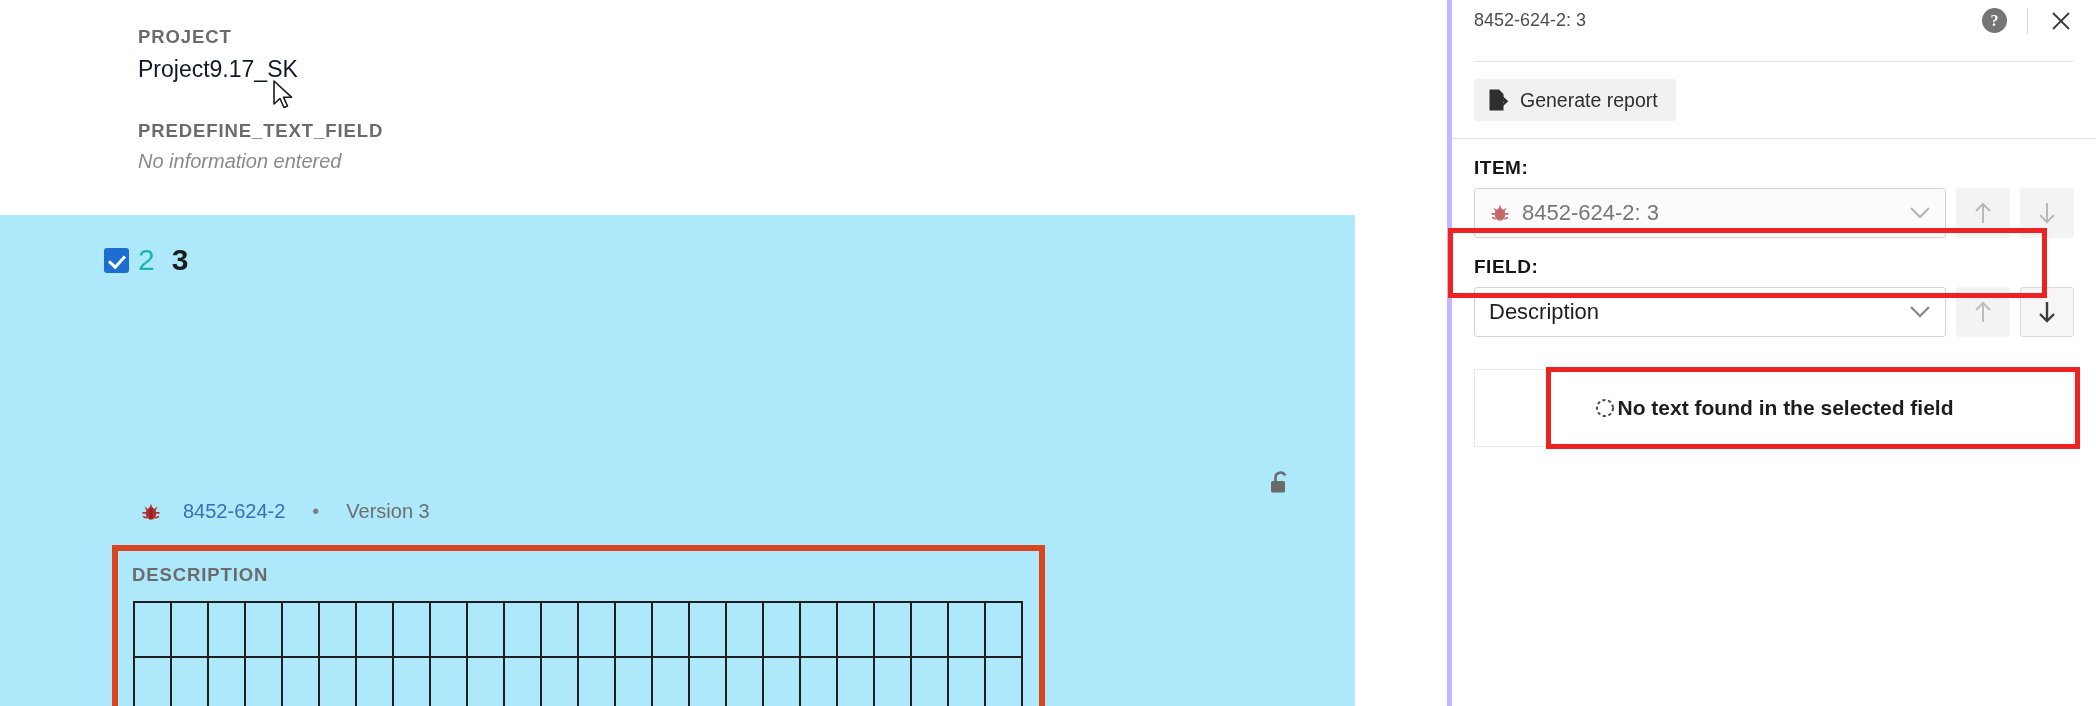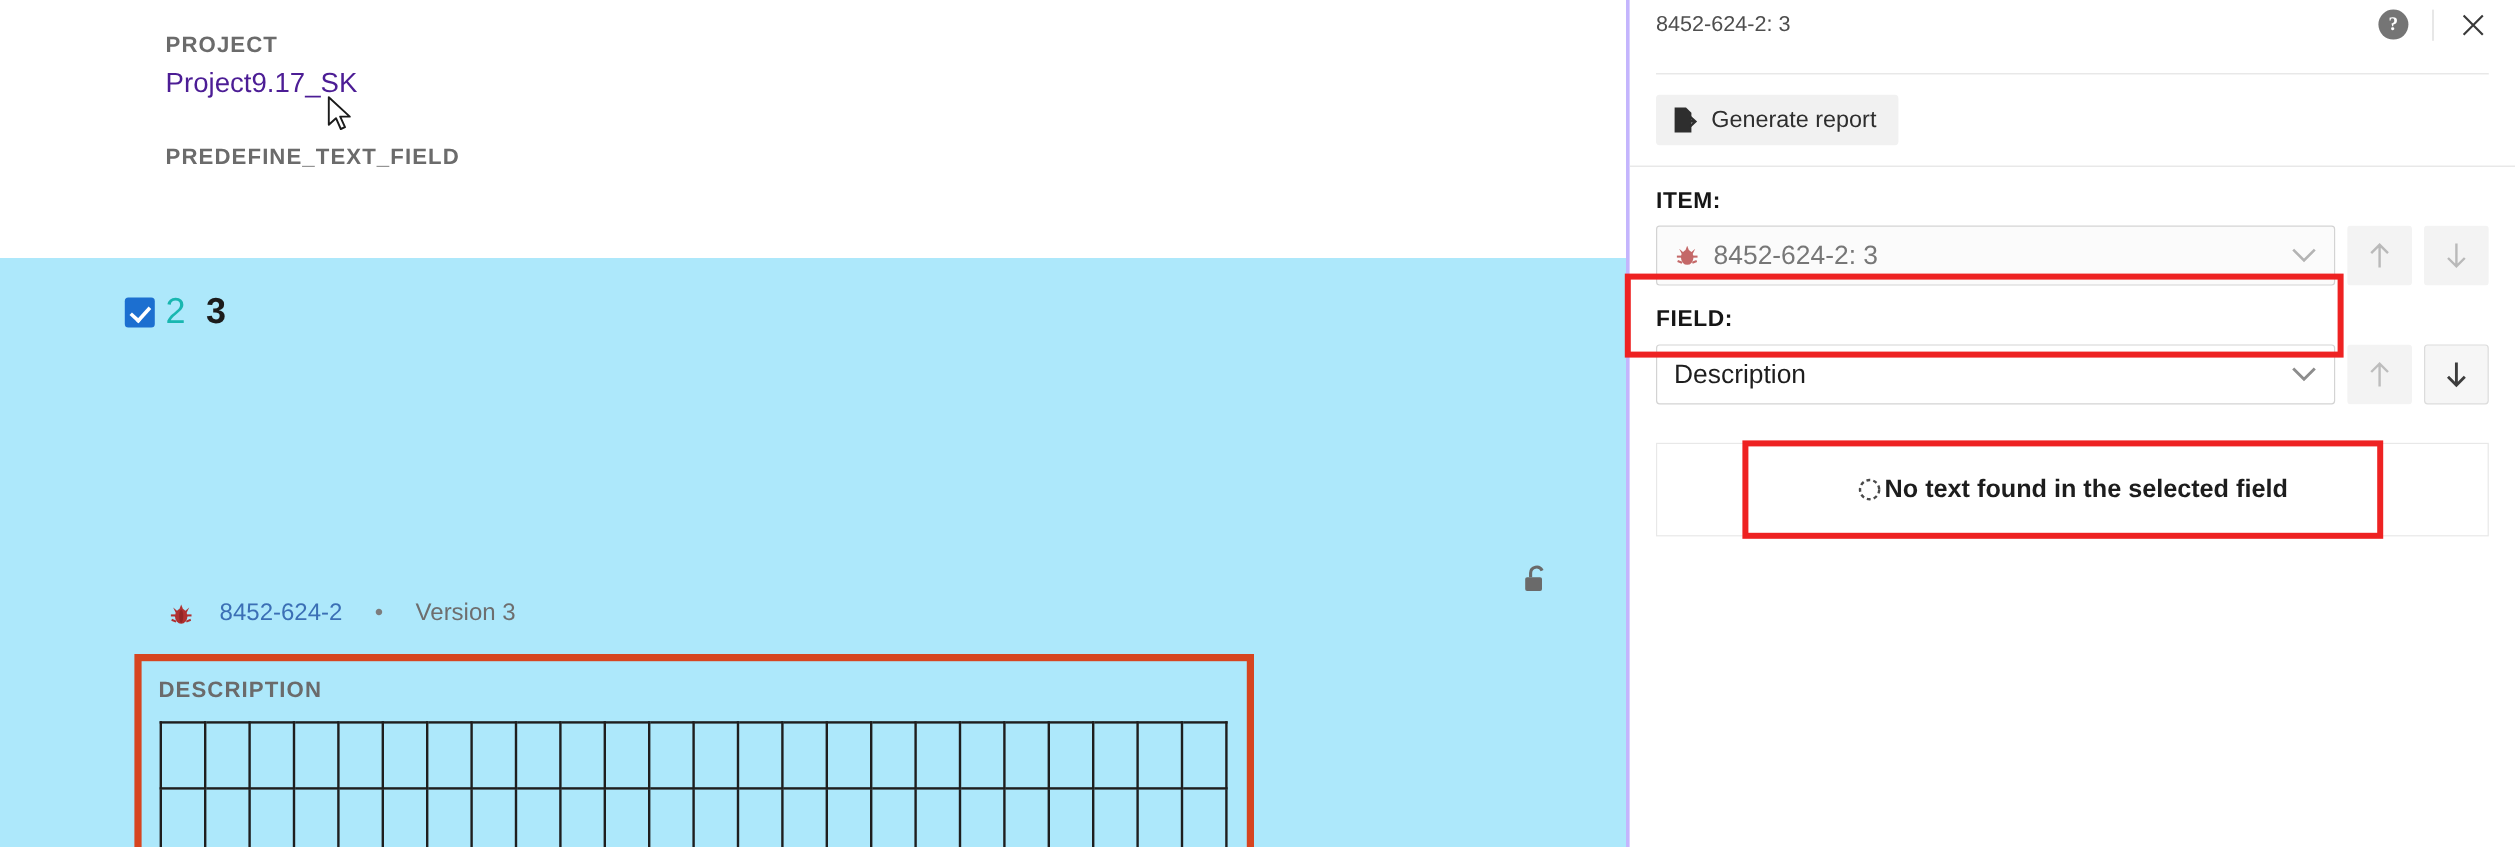--- a/index.html
+++ b/index.html
@@ -27,21 +27,21 @@
   .field-label {
     font-size: 18.5px;
     font-weight: bold;
     letter-spacing: 0.9px;
     color: #6b6b6b;
     line-height: 1.2;
     margin: 0 0 7px 0;
   }
   .field-value {
     font-size: 23px;
-    color: #4c1d95;
+    color: #0f172a;
     line-height: 1.25;
     margin: 0;
     font-weight: normal;
   }
   .field-empty {
     font-size: 20px;
     color: #8a8a8a;
     font-style: italic;
     line-height: 1.25;
     margin: 0;
@@ -133,23 +133,23 @@
   #desc-table td {
     border: 2px solid #1e1e1e;
     height: 55px;
     padding: 0;
     background: transparent;
   }
 
   
   #right-panel {
     position: absolute; right: 0; top: 0;
-    width: 741px; height: 706px;
+    width: 649px; height: 706px;
     background: #ffffff;
-    border-left: 3px solid #c4b5fd;
+    border-left: 5px solid #c4b5fd;
   }
   .rp-topbar {
     height: 41px;
     display: flex; align-items: center;
     padding: 0 22px 0 22px;
   }
   .rp-crumb {
     font-size: 18px; color: #4e4e4e;
     flex: 1 1 auto;
   }
@@ -274,20 +274,21 @@
 
   <div id="left-pane">
 
     <div class="white-block">
       <div class="field-label">PROJECT</div>
       <div class="field-value">Project9.17_SK</div>
 
       <div class="gap"></div>
 
       <div class="field-label">PREDEFINE_TEXT_FIELD</div>
+      <div class="field-empty">No information entered</div>
     </div>
 
     <div id="selected-item">
 
       <div class="item-head">
         <div class="chk"></div>
         <span class="seq-num">2</span>
         <span class="item-num">3</span>
       </div>
 

